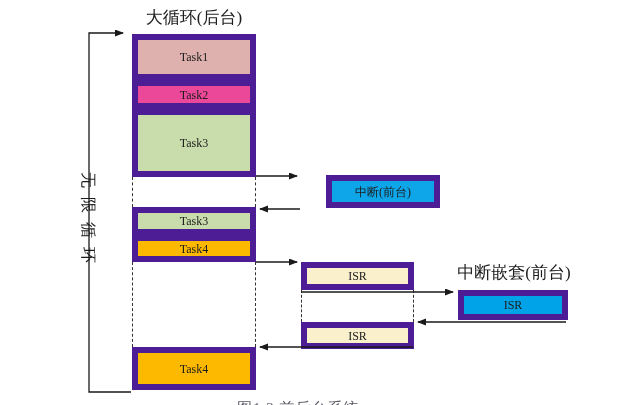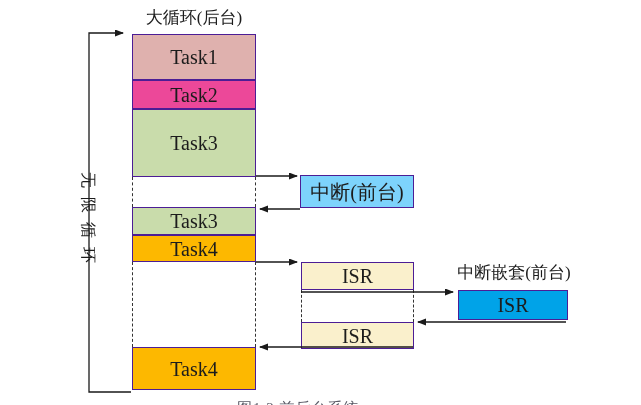--- a/index.html
+++ b/index.html
@@ -1,23 +1,23 @@
 <!DOCTYPE html>
 <html><head>
 <meta charset="utf-8">
 <style>
   html,body{margin:0;padding:0;background:#ffffff;}
   .canvas{
     position:relative;width:641px;height:405px;background:#ffffff;overflow:hidden;
     font-family:"Liberation Serif","DejaVu Serif",serif;color:#1c1c1c;
   }
   .box{
-    position:absolute;box-sizing:border-box;border:1px solid #4c1d95;
+    position:absolute;box-sizing:border-box;border:6px solid #4c1d95;
     display:flex;align-items:center;justify-content:center;
-    font-size:20px;line-height:1;
+    font-size:12px;line-height:1;
   }
   .gap{
     position:absolute;box-sizing:border-box;
     border-left:1px dashed #333;border-right:1px dashed #333;background:#fff;
   }
   .label{position:absolute;white-space:nowrap;}
 
   
   #title      {left:129px;top:6px;width:130px;text-align:center;font-size:17px;}
   #task1      {left:132px;top:34px; width:124px;height:46px;}
@@ -59,21 +59,21 @@
 
     <div class="box" id="task1" style="background-color: rgb(223, 177, 174);">Task1</div>
     <div class="box" id="task2" style="background-color: #ec4899;">Task2</div>
     <div class="box" id="task3" style="background-color: rgb(201, 220, 171);">Task3</div>
     <div class="gap" id="gap1"></div>
     <div class="box" id="task3b" style="background-color: rgb(201, 220, 171);">Task3</div>
     <div class="box" id="task4" style="background-color: rgb(253, 184, 0);">Task4</div>
     <div class="gap" id="gap2"></div>
     <div class="box" id="task4b" style="background-color: rgb(253, 184, 0);">Task4</div>
 
-    <div class="box" id="interrupt" style="background-color: #7dd3fc;">中断(前台)</div>
+    <div class="box" id="interrupt" style="background-color: #0ea5e9; margin-left: 26px;">中断(前台)</div>
 
     <div class="box" id="isr1" style="background-color: rgb(250, 240, 204);">ISR</div>
     <div class="gap" id="isrgap"></div>
     <div class="box" id="isr2" style="background-color: rgb(250, 240, 204);">ISR</div>
 
     <div class="label" id="nestedlbl">中断嵌套(前台)</div>
     <div class="box" id="nestedisr" style="background-color: rgb(0, 163, 232);">ISR</div>
 
     <div class="label" id="looplabel">无限循环</div>
 

